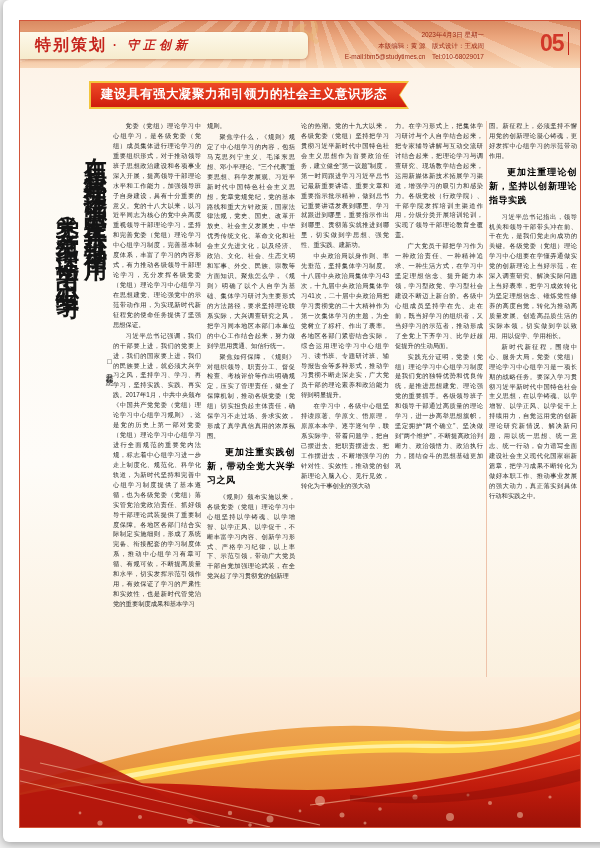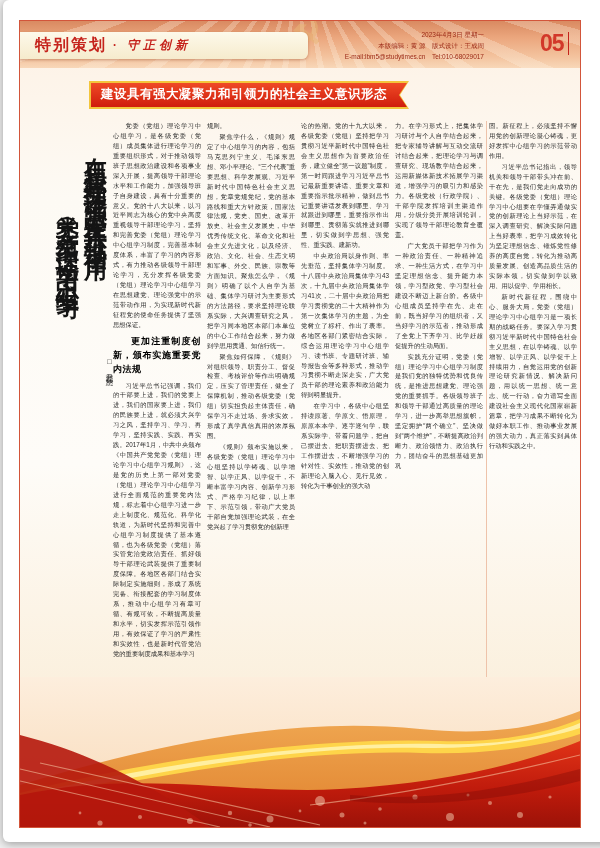--- a/index.html
+++ b/index.html
@@ -88,41 +88,42 @@
       <div class="banner-inner">建设具有强大凝聚力和引领力的社会主义意识形态</div>
     </div>
 
     <div class="vtitle vt1">在思想建党理论强党中发挥示范带动作用</div>
     <div class="vtitle vt2">党委（党组）理论学习中心组学习：</div>
     <div class="byline">□尹德慈</div>
 
     <div class="cols">
       <div class="col">
           <div class="p">党委（党组）理论学习中心组学习，是各级党委（党组）成员集体进行理论学习的重要组织形式，对于推动领导班子思想政治建设和各项事业深入开展，提高领导干部理论水平和工作能力，加强领导班子自身建设，具有十分重要的意义。党的十八大以来，以习近平同志为核心的党中央高度重视领导干部理论学习，坚持和完善党委（党组）理论学习中心组学习制度，完善基本制度体系，丰富了学习的内容形式，有力推动各级领导干部理论学习，充分发挥各级党委（党组）理论学习中心组学习在思想建党、理论强党中的示范带动作用，为实现新时代新征程党的使命任务提供了坚强思想保证。</div>
-          <div class="h">更加注重制度创新，颁布实施重要党内法规</div>
           <div class="p">习近平总书记强调，我们的干部要上进，我们的党要上进，我们的国家要上进，我们的民族要上进，就必须大兴学习之风，坚持学习、学习、再学习，坚持实践、实践、再实践。2017年1月，中共中央颁布《中国共产党党委（党组）理论学习中心组学习规则》，这是党的历史上第一部对党委（党组）理论学习中心组学习进行全面规范的重要党内法规，标志着中心组学习进一步走上制度化、规范化、科学化轨道，为新时代坚持和完善中心组学习制度提供了基本遵循，也为各级党委（党组）落实管党治党政治责任、抓好领导干部理论武装提供了重要制度保障。各地区各部门结合实际制定实施细则，形成了系统完备、衔接配套的学习制度体系，推动中心组学习有章可循、有规可依，不断提高质量和水平，切实发挥示范引领作用，有效保证了学习的严肃性和实效性，也是新时代管党治党的重要制度成果和基本学习</div>
         </div>
       <div class="col">
           <div class="pc">规则。</div>
           <div class="p">聚焦学什么，《规则》规定了中心组学习的内容，包括马克思列宁主义、毛泽东思想、邓小平理论、“三个代表”重要思想、科学发展观、习近平新时代中国特色社会主义思想，党章党规党纪，党的基本路线和重大方针政策，国家法律法规，党史、国史、改革开放史、社会主义发展史，中华优秀传统文化、革命文化和社会主义先进文化，以及经济、政治、文化、社会、生态文明和军事、外交、民族、宗教等方面知识。聚焦怎么学，《规则》明确了以个人自学为基础、集体学习研讨为主要形式的方法路径，要求坚持理论联系实际，大兴调查研究之风，把学习同本地区本部门本单位的中心工作结合起来，努力做到学思用贯通、知信行统一。</div>
           <div class="p">聚焦如何保障，《规则》对组织领导、职责分工、督促检查、考核评价等作出明确规定，压实了管理责任，健全了保障机制，推动各级党委（党组）切实担负起主体责任，确保学习不走过场、务求实效，形成了真学真信真用的浓厚氛围。</div>
+          <div class="h">更加注重实践创新，带动全党大兴学习之风</div>
           <div class="p">《规则》颁布实施以来，各级党委（党组）理论学习中心组坚持以学铸魂、以学增智、以学正风、以学促干，不断丰富学习内容、创新学习形式、严格学习纪律，以上率下、示范引领，带动广大党员干部自觉加强理论武装，在全党兴起了学习贯彻党的创新理</div>
         </div>
       <div class="col">
           <div class="pc">论的热潮。党的十九大以来，各级党委（党组）坚持把学习贯彻习近平新时代中国特色社会主义思想作为首要政治任务，建立健全“第一议题”制度，第一时间跟进学习习近平总书记最新重要讲话、重要文章和重要指示批示精神，做到总书记重要讲话发表到哪里、学习就跟进到哪里，重要指示作出到哪里、贯彻落实就推进到哪里，切实做到学思想、强党性、重实践、建新功。</div>
           <div class="p">中央政治局以身作则、率先垂范，坚持集体学习制度。十八届中央政治局集体学习43次，十九届中央政治局集体学习41次，二十届中央政治局把学习贯彻党的二十大精神作为第一次集体学习的主题，为全党树立了标杆、作出了表率。各地区各部门紧密结合实际，综合运用理论学习中心组学习、读书班、专题研讨班、辅导报告会等多种形式，推动学习贯彻不断走深走实，广大党员干部的理论素养和政治能力得到明显提升。</div>
           <div class="p">在学习中，各级中心组坚持读原著、学原文、悟原理，原原本本学、逐字逐句学，联系实际学、带着问题学，把自己摆进去、把职责摆进去、把工作摆进去，不断增强学习的针对性、实效性，推动党的创新理论入脑入心、见行见效，转化为干事创业的强大动</div>
         </div>
       <div class="col">
           <div class="pc">力。在学习形式上，把集体学习研讨与个人自学结合起来，把专家辅导讲解与互动交流研讨结合起来，把理论学习与调查研究、现场教学结合起来，运用新媒体新技术拓展学习渠道，增强学习的吸引力和感染力。各级党校（行政学院）、干部学院发挥培训主渠道作用，分级分类开展培训轮训，实现了领导干部理论教育全覆盖。</div>
           <div class="p">广大党员干部把学习作为一种政治责任、一种精神追求、一种生活方式，在学习中坚定理想信念、提升能力本领，学习型政党、学习型社会建设不断迈上新台阶。各级中心组成员坚持学在先、走在前，既当好学习的组织者，又当好学习的示范者，推动形成了全党上下齐学习、比学赶超促提升的生动局面。</div>
           <div class="p">实践充分证明，党委（党组）理论学习中心组学习制度是我们党的独特优势和优良传统，是推进思想建党、理论强党的重要抓手。各级领导班子和领导干部通过高质量的理论学习，进一步高举思想旗帜，坚定拥护“两个确立”、坚决做到“两个维护”，不断提高政治判断力、政治领悟力、政治执行力，团结奋斗的思想基础更加巩</div>
         </div>
       <div class="col">
           <div class="pc">固。新征程上，必须坚持不懈用党的创新理论凝心铸魂，更好发挥中心组学习的示范带动作用。</div>
+          <div class="h">更加注重理论创新，坚持以创新理论指导实践</div>
           <div class="p">习近平总书记指出，领导机关和领导干部带头冲在前、干在先，是我们党走向成功的关键。各级党委（党组）理论学习中心组要在学懂弄通做实党的创新理论上当好示范，在深入调查研究、解决实际问题上当好表率，把学习成效转化为坚定理想信念、锤炼党性修养的高度自觉，转化为推动高质量发展、创造高品质生活的实际本领，切实做到学以致用、用以促学、学用相长。</div>
           <div class="p">新时代新征程，围绕中心、服务大局，党委（党组）理论学习中心组学习是一项长期的战略任务。要深入学习贯彻习近平新时代中国特色社会主义思想，在以学铸魂、以学增智、以学正风、以学促干上持续用力，自觉运用党的创新理论研究新情况、解决新问题，用以统一思想、统一意志、统一行动，奋力谱写全面建设社会主义现代化国家崭新篇章，把学习成果不断转化为做好本职工作、推动事业发展的强大动力，真正落实到具体行动和实践之中。</div>
         </div>
     </div>
     <div class="colrule"></div>
 
     <svg class="footer-art" viewBox="0 0 560 150" preserveAspectRatio="none">
       <defs>
         <linearGradient id="sky" x1="0" y1="0" x2="0" y2="1">
           <stop offset="0" stop-color="#fdeedd"></stop>

